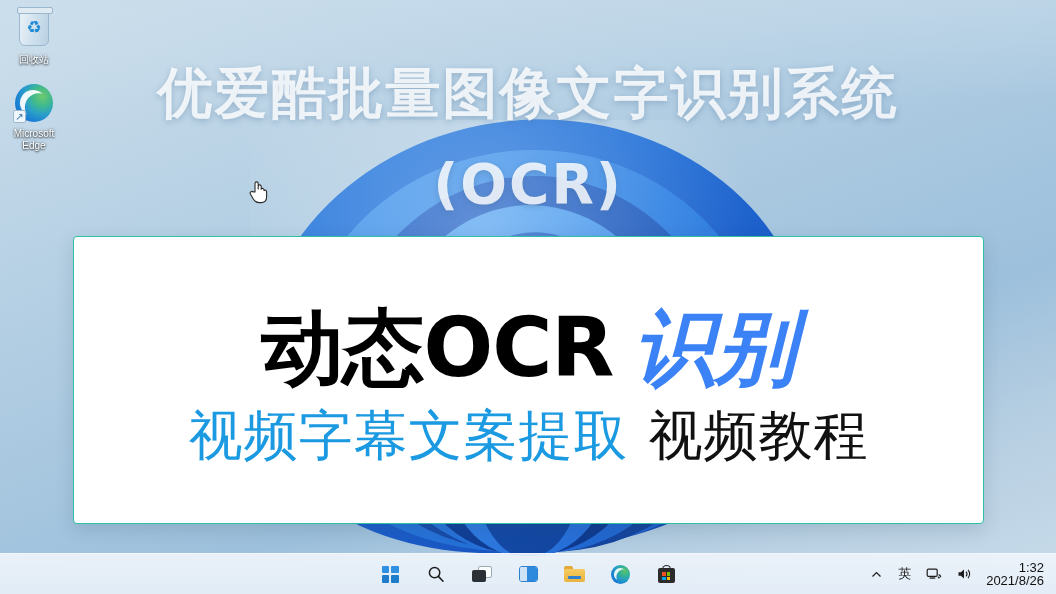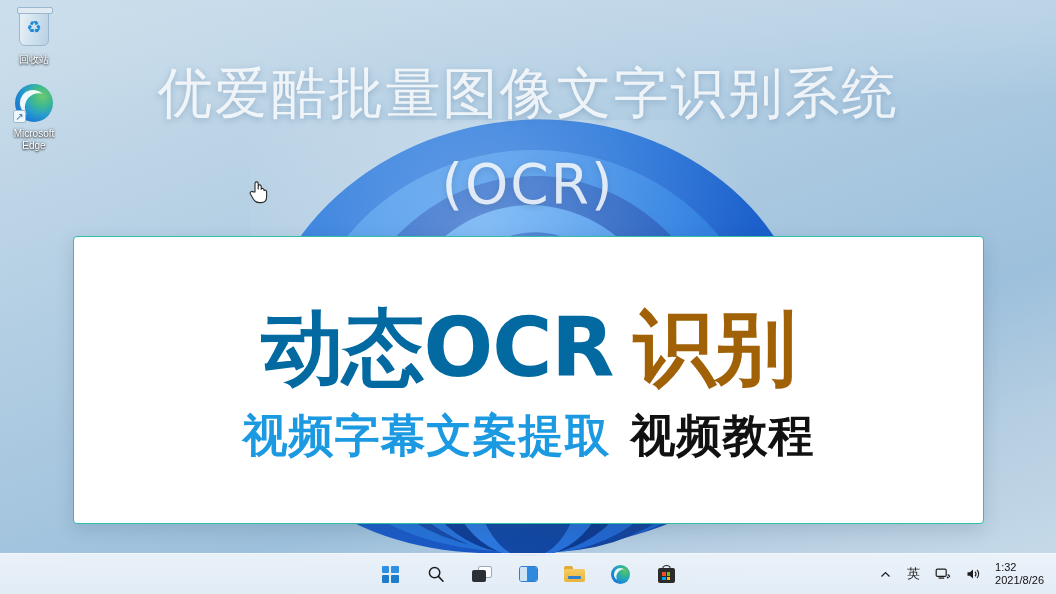--- a/index.html
+++ b/index.html
@@ -78,63 +78,63 @@
                         border-radius:50%; background:transparent;
                         box-shadow:inset 7px 2px 0 -1px rgba(255,255,255,.92); transform:rotate(20deg); }
   .shortcut { position:absolute; left:-2px; bottom:-1px; width:13px; height:13px;
               background:#eef5fb; border:1px solid #9fb9cc; border-radius:2px;
               color:#2b6ca8; font-size:10px; line-height:11px; text-align:center; }
 
   
   #desk-title {
     position:absolute; left:0; top:62px; width:1056px; text-align:center;
     color:rgba(255,255,255,.82); font-size:55px; line-height:62px; letter-spacing:2px;
-    font-family:"DejaVu Sans","Liberation Sans", sans-serif; font-weight:400;
+    font-family:"DejaVu Sans","Liberation Sans", sans-serif; font-weight:700;
     text-shadow:0 2px 6px rgba(70,110,150,.35);
   }
   #desk-title .sub { display:block; font-size:55px; line-height:66px;margin-top:27px; }
 
   
   #cursor { position:absolute; left:248px; top:178px; width:20px; height:26px; }
 
   
   #card {
     position:absolute; left:73px; top:236px; width:911px; height:288px;
     background:#ffffff; border:1.5px solid #2fbfa8; border-radius:4px;
     box-shadow:0 6px 18px rgba(30,60,90,.16);
     display:flex; flex-direction:column; align-items:center; justify-content:center;
   }
   #headline {
     white-space:nowrap; font-size:82px; line-height:92px; font-weight:700;
     font-family:"DejaVu Sans","Liberation Sans", sans-serif; letter-spacing:-1px;
     margin-top:6px;
   }
-  #headline .purple { color:#0369a1;text-align:center; }
-  #headline .green  { color:#a16207; margin-left:20px; }
+  #headline .purple { color:#000000;text-align:center; }
+  #headline .green  { color:#3b82f6; margin-left:20px;font-style:italic; }
   #subline {
-    white-space:nowrap; font-size:45px; line-height:56px; font-weight:700;
+    white-space:nowrap; font-size:54px; line-height:56px; font-weight:400;
     font-family:"DejaVu Sans","Liberation Sans", sans-serif; margin-top:14px;
   }
   #subline .cyan  { color:#1b9ae2; letter-spacing:1px; }
   #subline .black { color:#111111; margin-left:20px; letter-spacing:1px; }
 
   
   #taskbar {
     position:absolute; left:0; bottom:0; width:1056px; height:41px;
     background:linear-gradient(180deg, rgba(237,243,250,.94) 0%, rgba(229,238,248,.95) 100%);
     border-top:1px solid rgba(255,255,255,.6);
     display:flex; align-items:center;
   }
   #tb-center { position:absolute; left:0; right:0; display:flex; justify-content:center; gap:18px; }
   .tb-btn { width:28px; height:28px; display:flex; align-items:center; justify-content:center;
             border-radius:4px; cursor:default; position:relative; }
   #tray { position:absolute; right:6px; display:flex; align-items:center; gap:11px; height:41px; }
   .tray-item { font-size:13px; color:#1d1d1d; display:flex; align-items:center;
                height:28px; padding:0 2px; border-radius:4px; }
-  #clock { font-size:11px; line-height:13px; color:#111; padding-right:6px; }
+  #clock { text-align:right; font-size:13px; line-height:13px; color:#111; padding-right:6px; }
 
   
   .startlogo { width:17px; height:17px; display:grid; grid-template-columns:1fr 1fr;
                grid-template-rows:1fr 1fr; gap:2px; }
   .startlogo i { display:block; background:#2a8bdc; border-radius:1px; }
   .startlogo i:nth-child(1){ background:#2f8fe0; }
   .startlogo i:nth-child(2){ background:#2f8fe0; }
   .startlogo i:nth-child(3){ background:#1e7ccb; }
   .startlogo i:nth-child(4){ background:#1e7ccb; }
 

